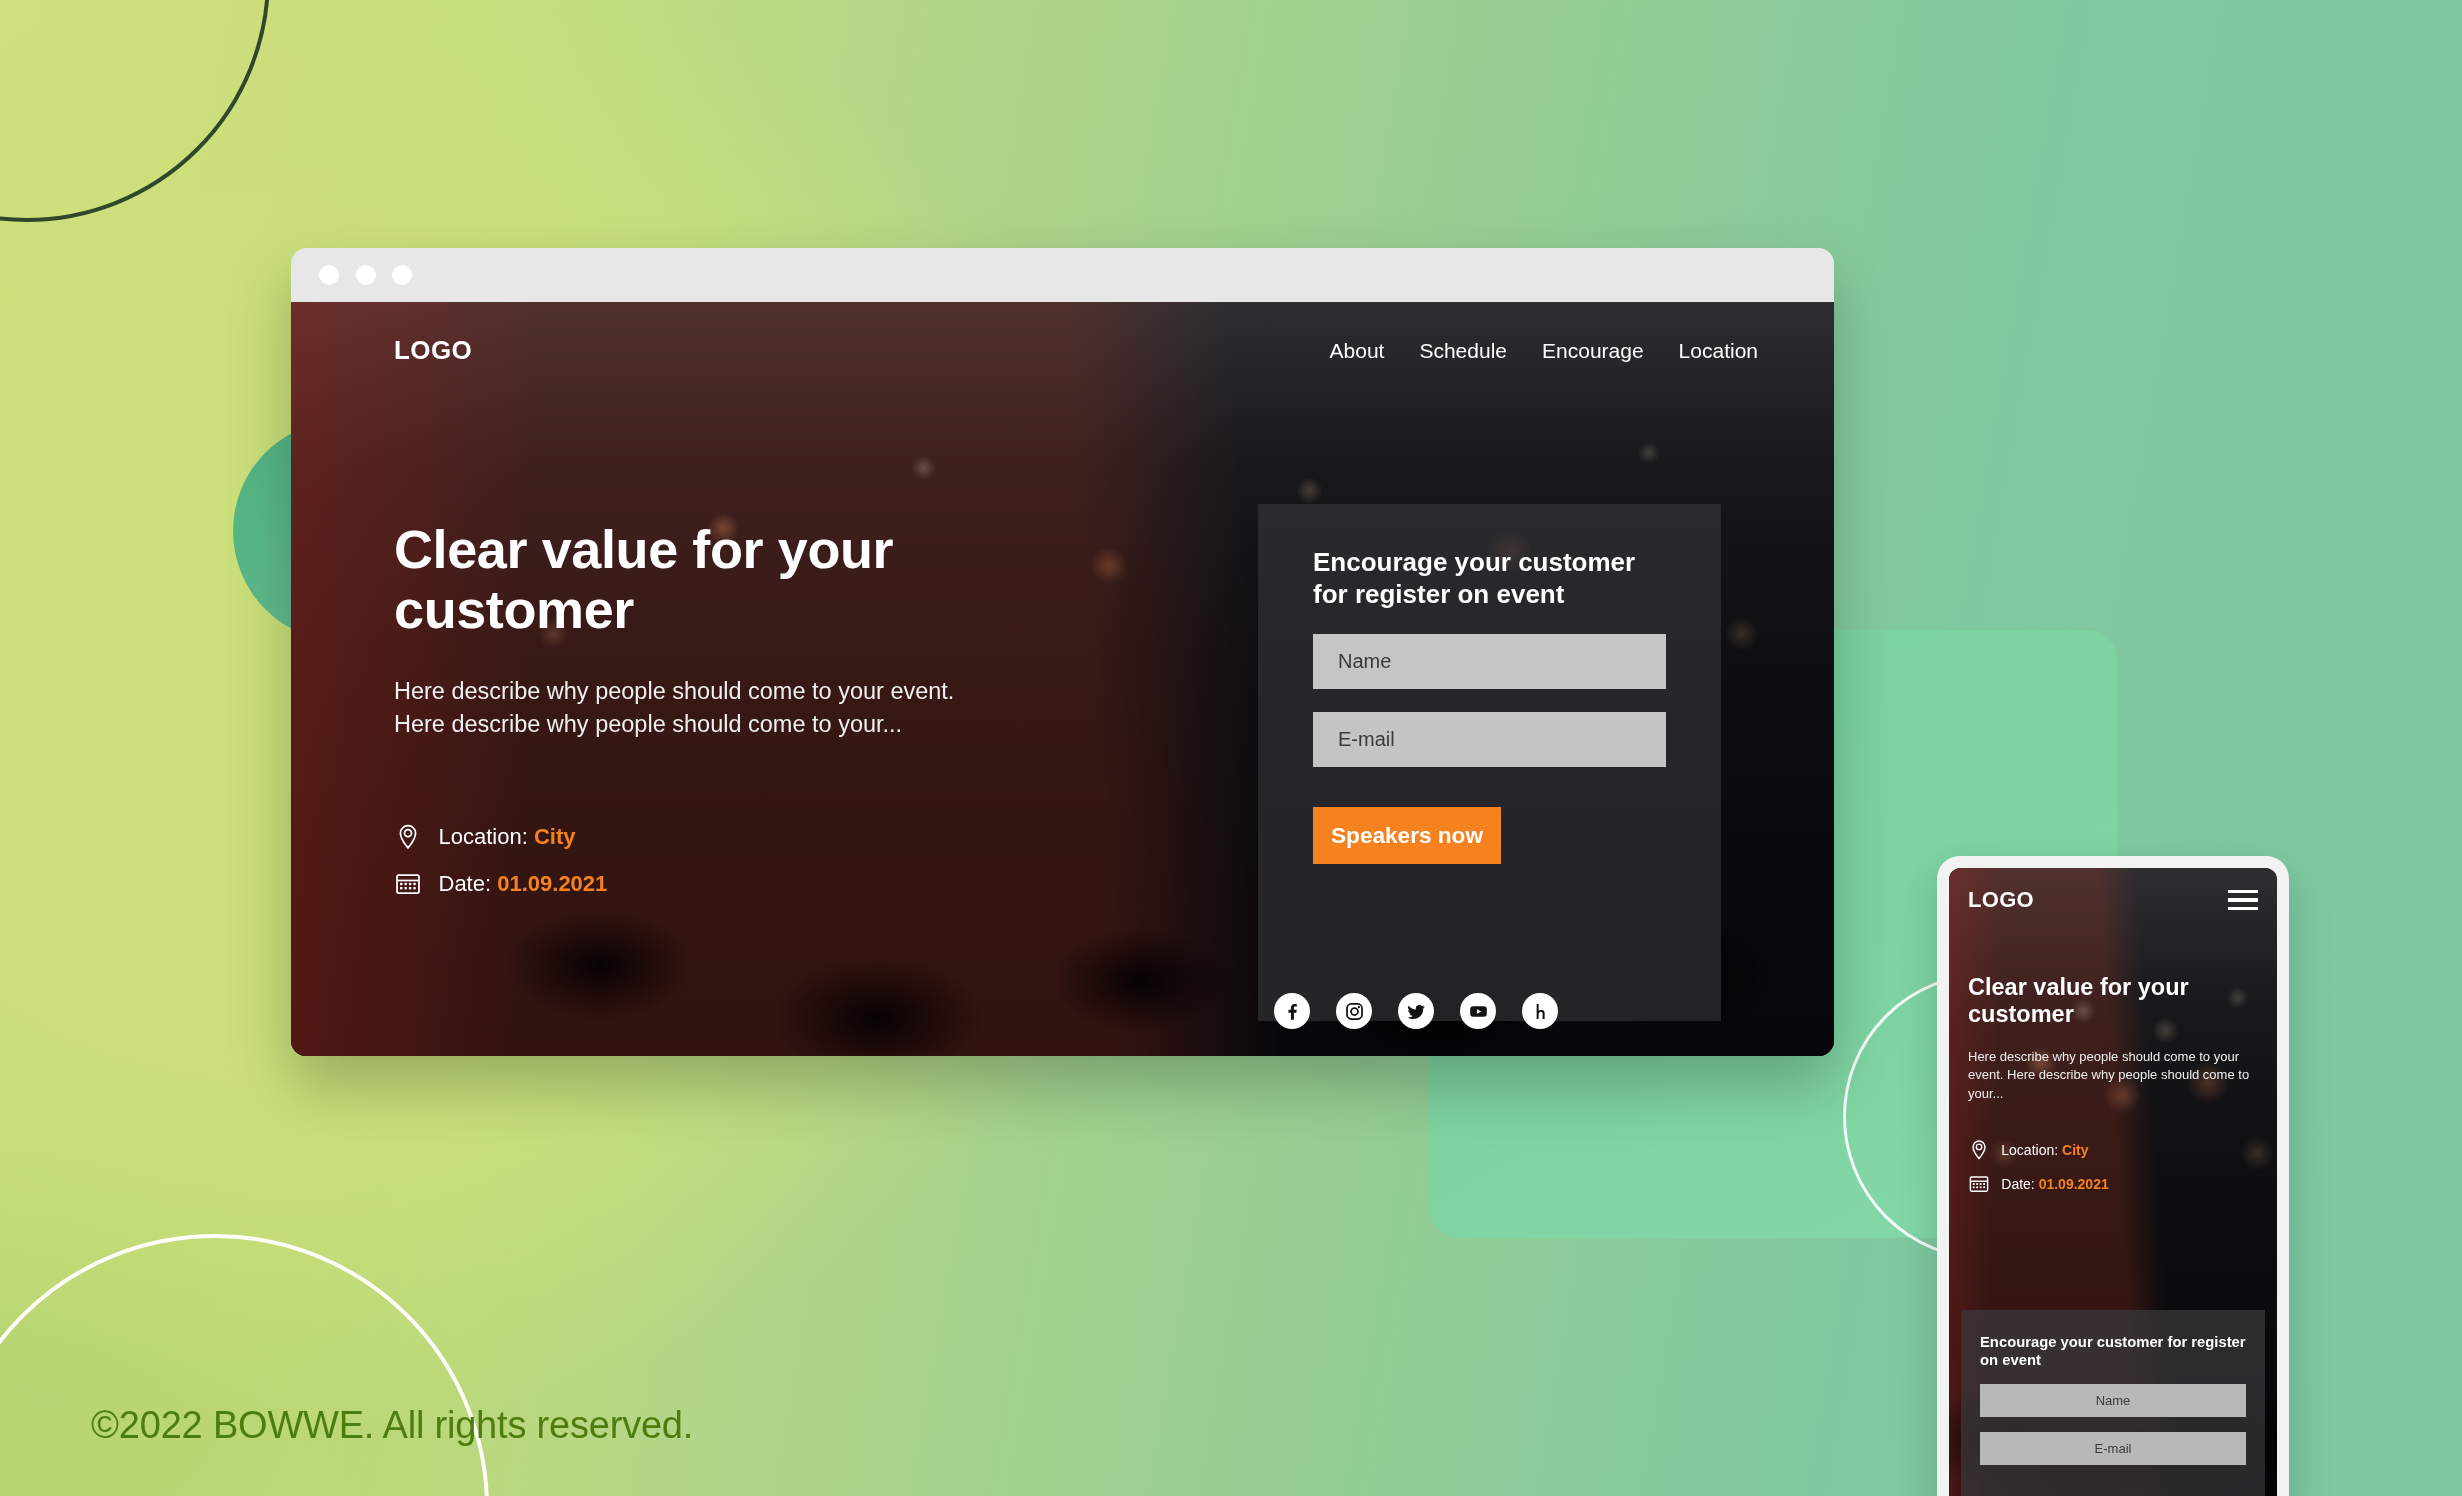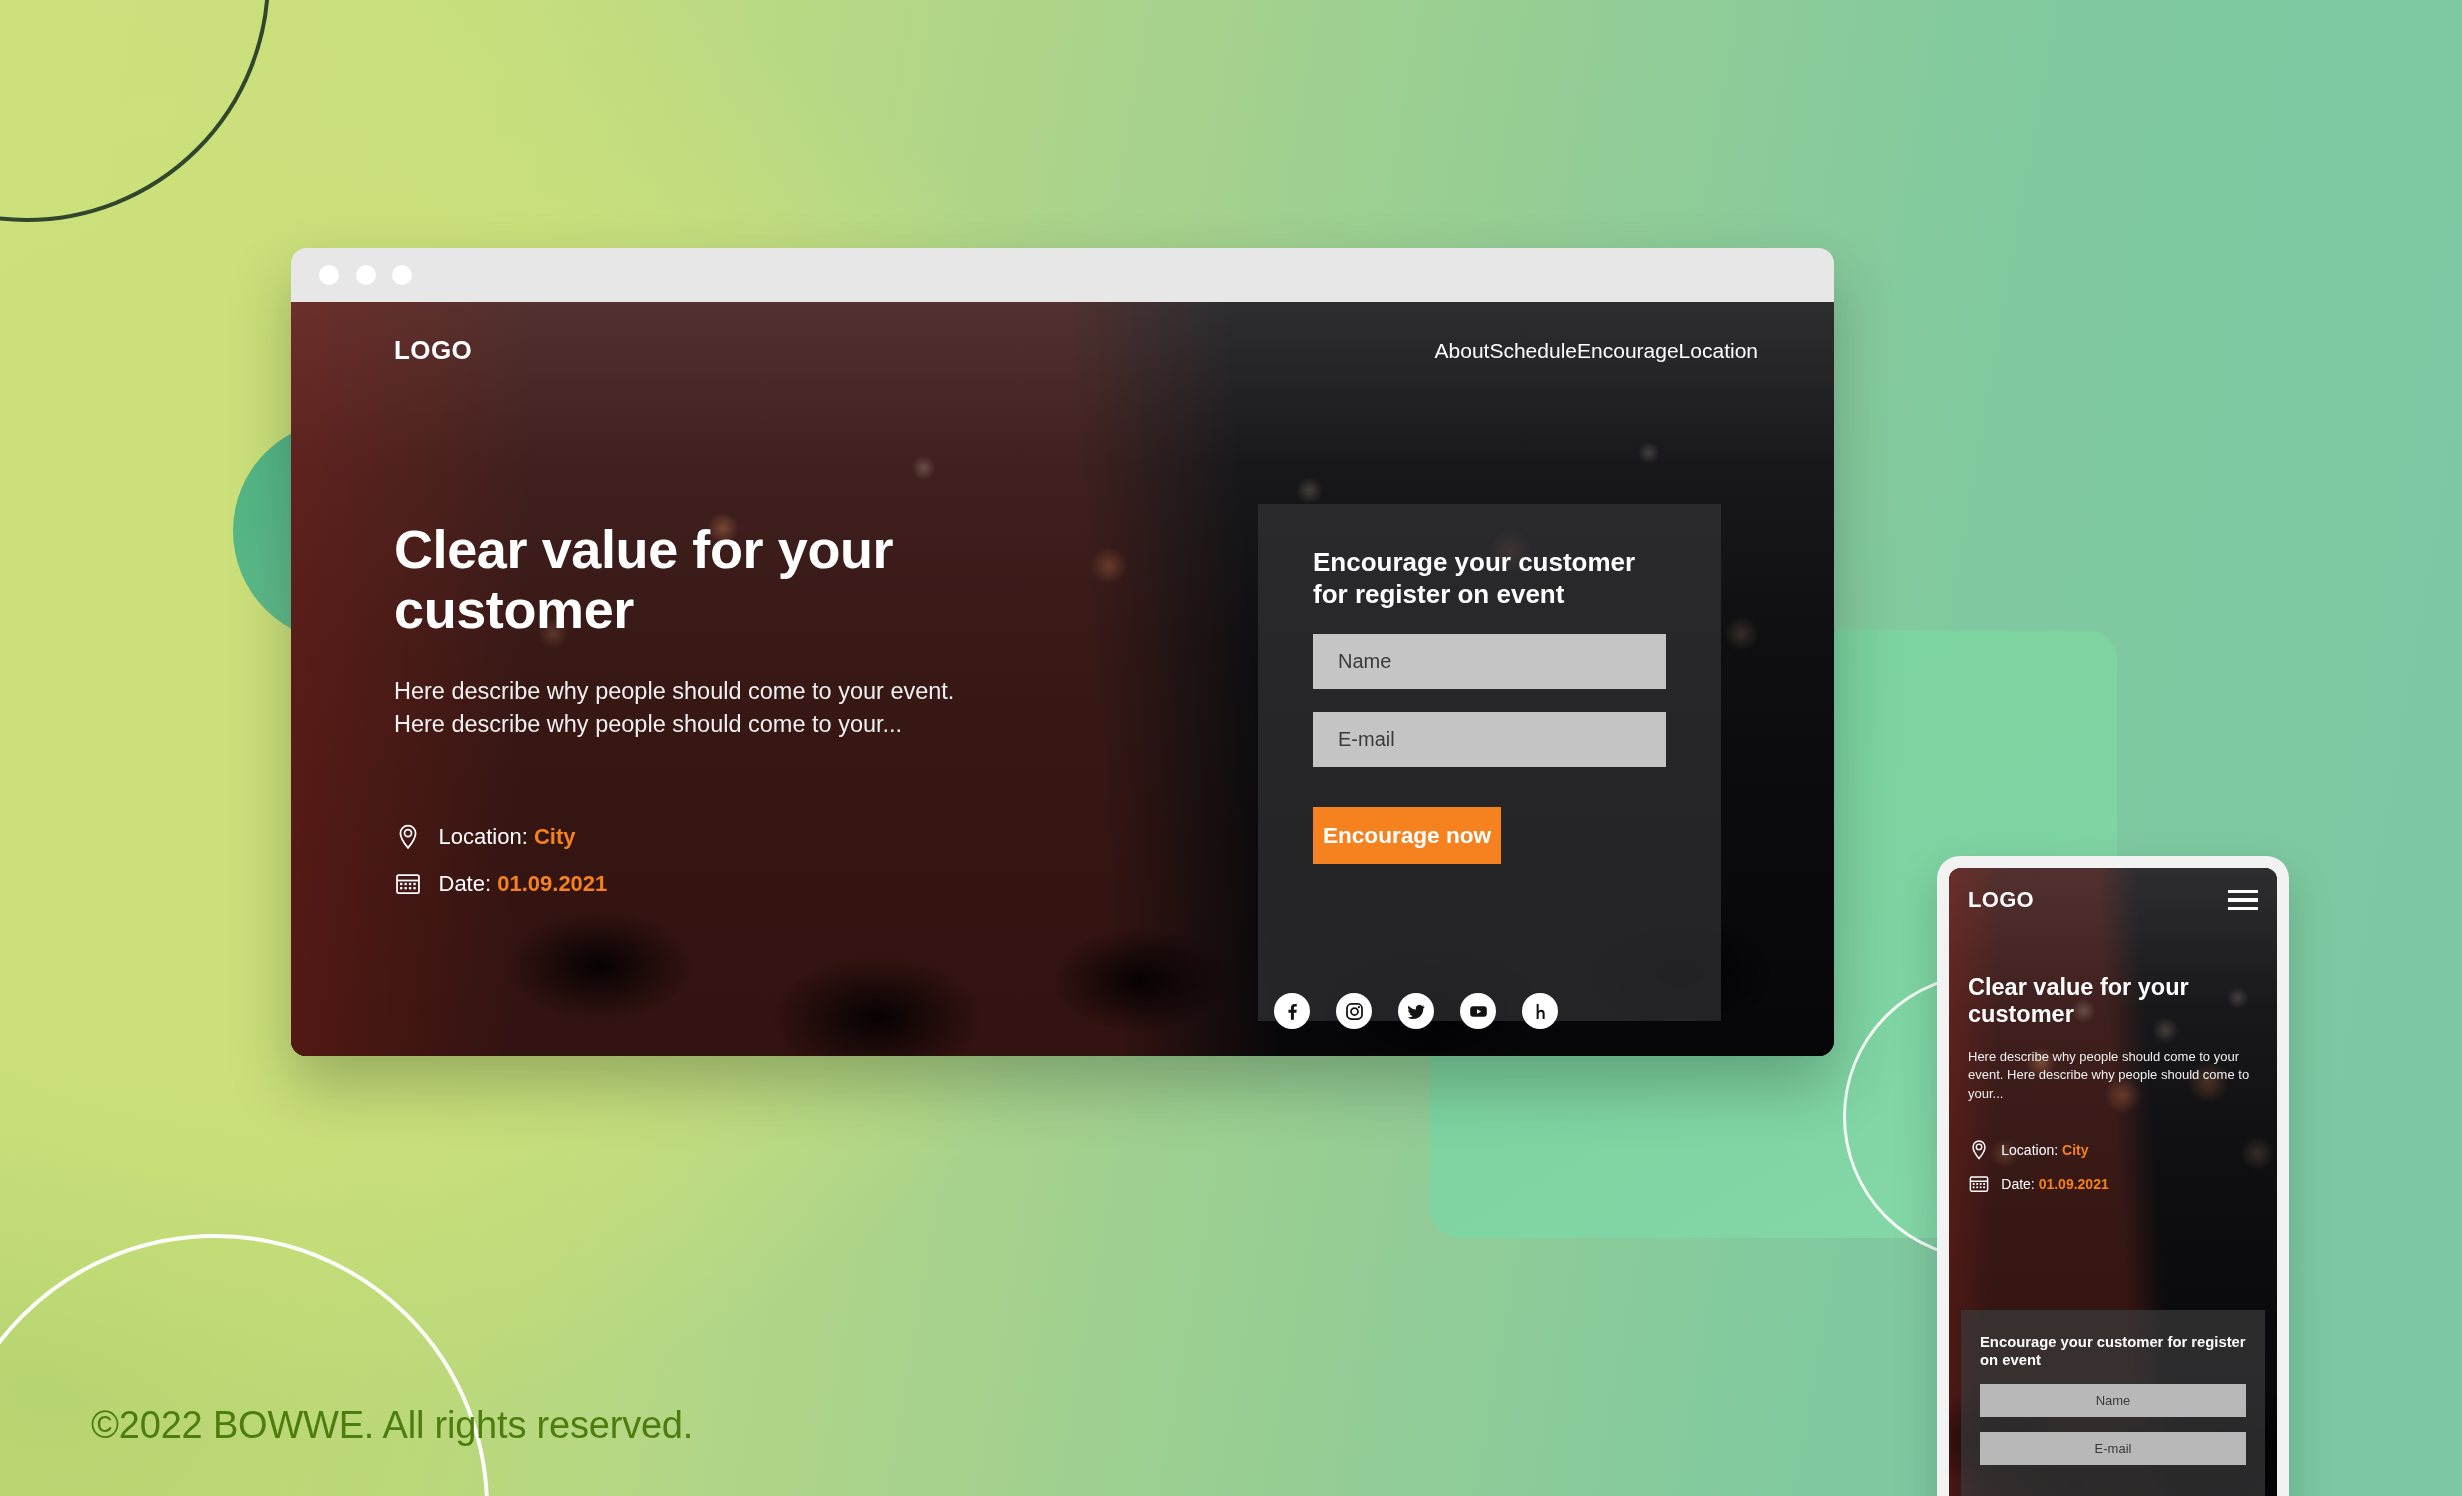--- a/index.html
+++ b/index.html
@@ -80,21 +80,21 @@
   }
   .dot { width:20px; height:20px; border-radius:50%; background:#fff; }
   .viewport { position:relative; height:754px; overflow:hidden; background:#0a0a0c; }
 
   .topnav {
     position:absolute; left:0; right:0; top:0; height:97px;
     display:flex; align-items:center; justify-content:space-between;
     padding:0 76px 0 103px; z-index:4;
   }
   .logo { color:#fff; font-size:26px; font-weight:700; letter-spacing:0.4px; }
-  .navlinks { display:flex; }
+  .navlinks { display:flex; gap:35px; }
   .navlinks a { color:#fff; font-size:21px; text-decoration:none; }
 
   .hero-left { position:absolute; left:103px; top:217px; width:608px; z-index:3; }
   .hero-title {
     color:#fff; font-size:54px; font-weight:700; line-height:1.12;
     letter-spacing:-0.4px;
   }
   .hero-sub {
     color:#f0f0f0; font-size:23.5px; line-height:1.42; margin-top:35px;
   }
@@ -238,21 +238,21 @@
     </div>
 
     <div class="formpanel">
       <div class="form-title">Encourage your customer for register on event</div>
       <div class="field">
         <span>Name</span>
       </div>
       <div class="field">
         <span>E-mail</span>
       </div>
-      <button class="btn-register">Encourage now</button>
+      <button class="btn-register">Speakers now</button>
     </div>
   </div>
 </div>
 
 <div class="socials">
   <a class="soc" href="#">
     <svg viewBox="0 0 24 24">
       <path d="M13.6 21.5v-8.2h2.8l.4-3.2h-3.2V8c0-.9.3-1.6 1.6-1.6h1.7V3.6c-.3 0-1.3-.1-2.5-.1-2.5 0-4.2 1.5-4.2 4.3v2.3H7.4v3.2h2.8v8.2h3.4z"></path>
     </svg>
   </a>

